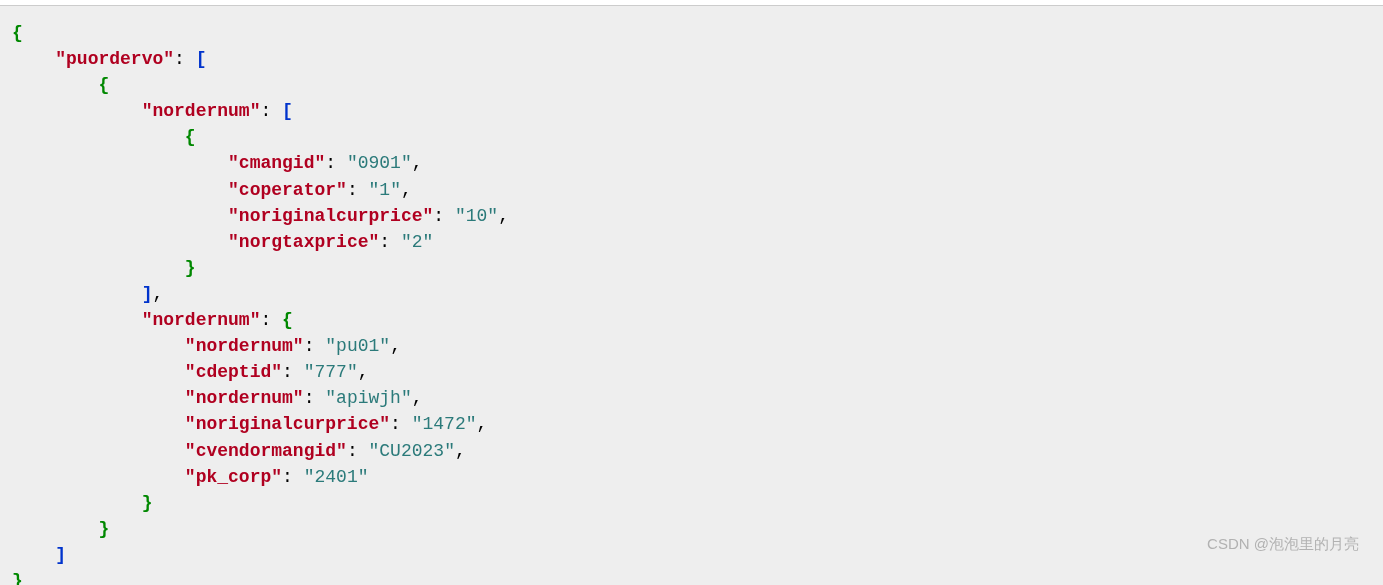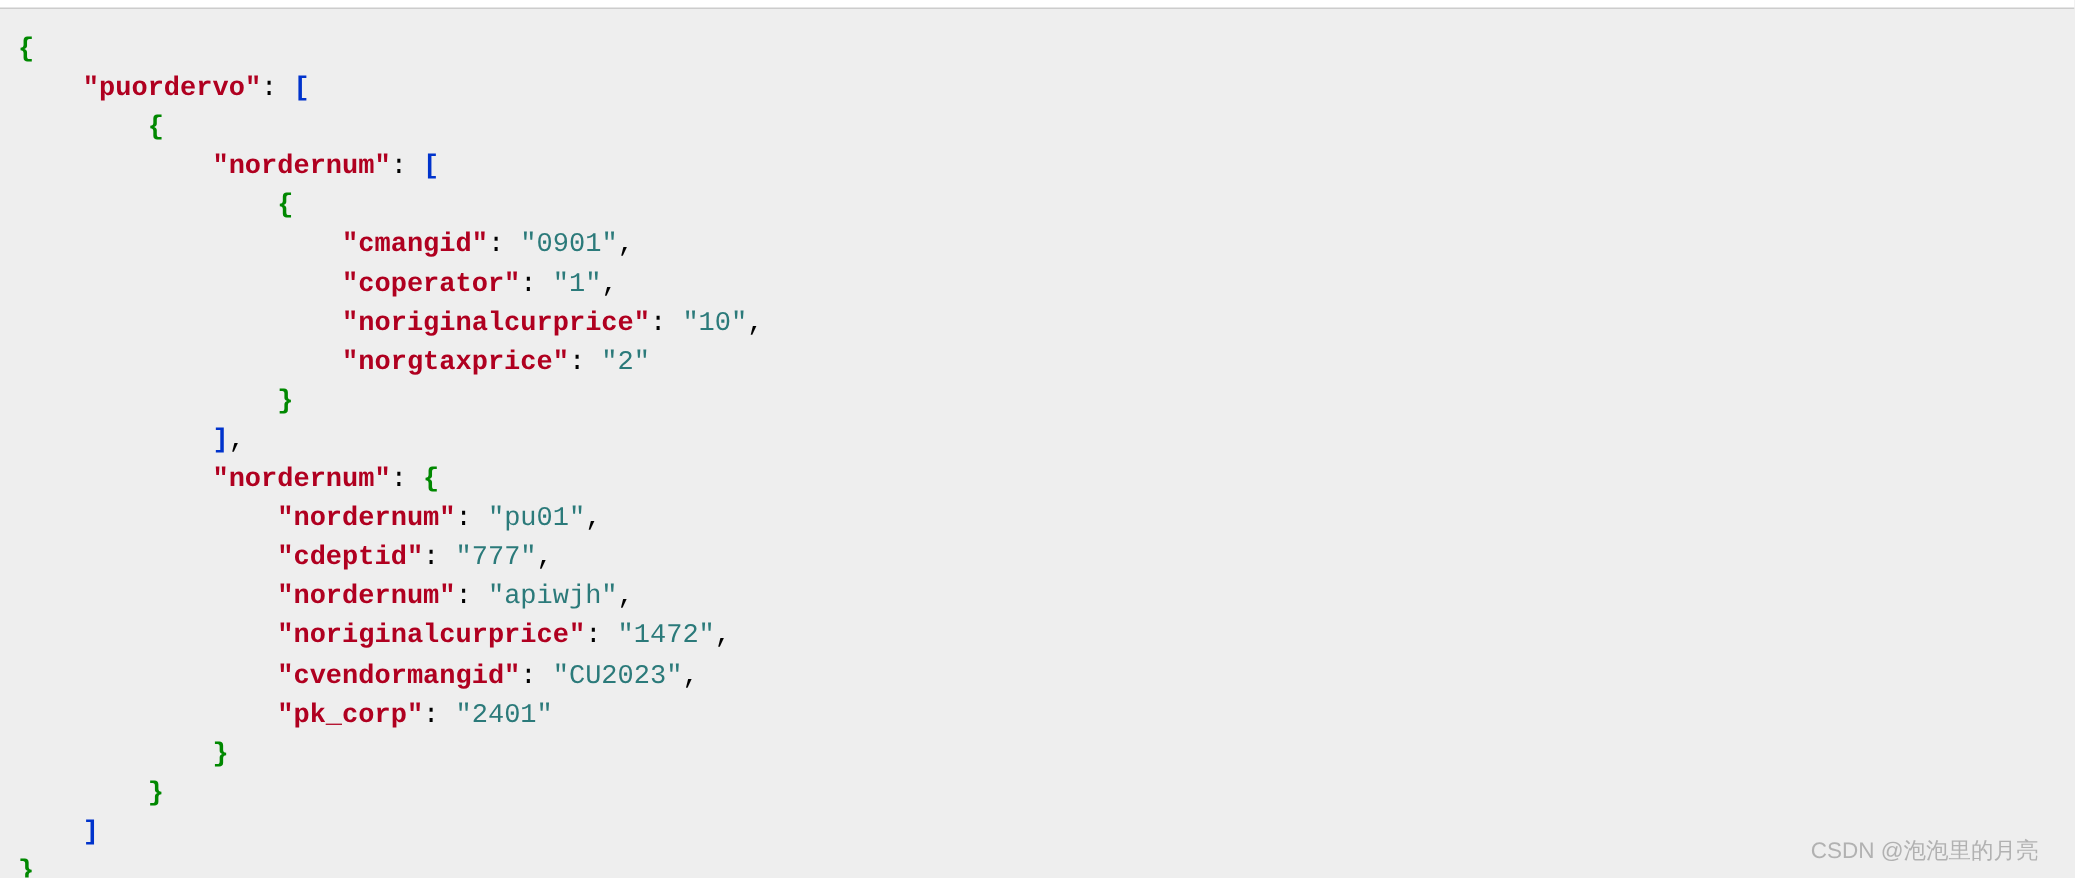--- a/index.html
+++ b/index.html
@@ -25,21 +25,21 @@
       padding-top: 12px;
     }
     .brace { color: #008800; font-weight: bold; }
     .bracket { color: #0033cc; font-weight: bold; }
     .key { color: #b00020; font-weight: bold; }
     .colon { color: #000000; font-weight: normal; }
     .str { color: #2b7a7a; font-weight: normal; }
     .comma { color: #000000; font-weight: normal; }
     .watermark {
       position: absolute;
-      bottom: 6px;
+      bottom: 30px;
       right: 24px;
       color: rgba(128,128,128,0.55);
       font-size: 15px;
       font-family: Arial, sans-serif;
       font-weight: normal;
     }
     .top-border {
       position: absolute;
       top: 0;
       left: 0;

